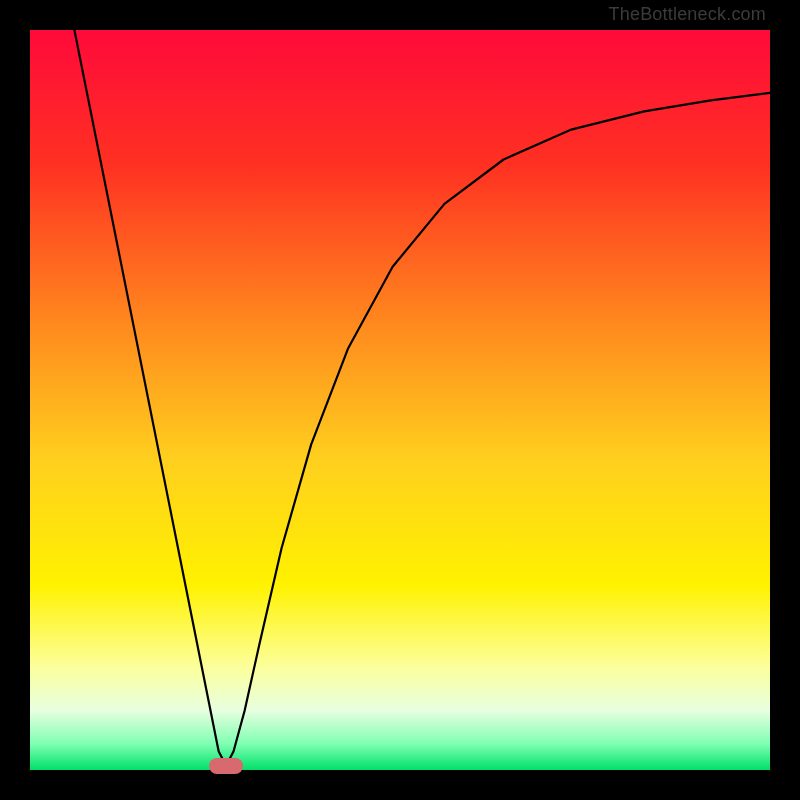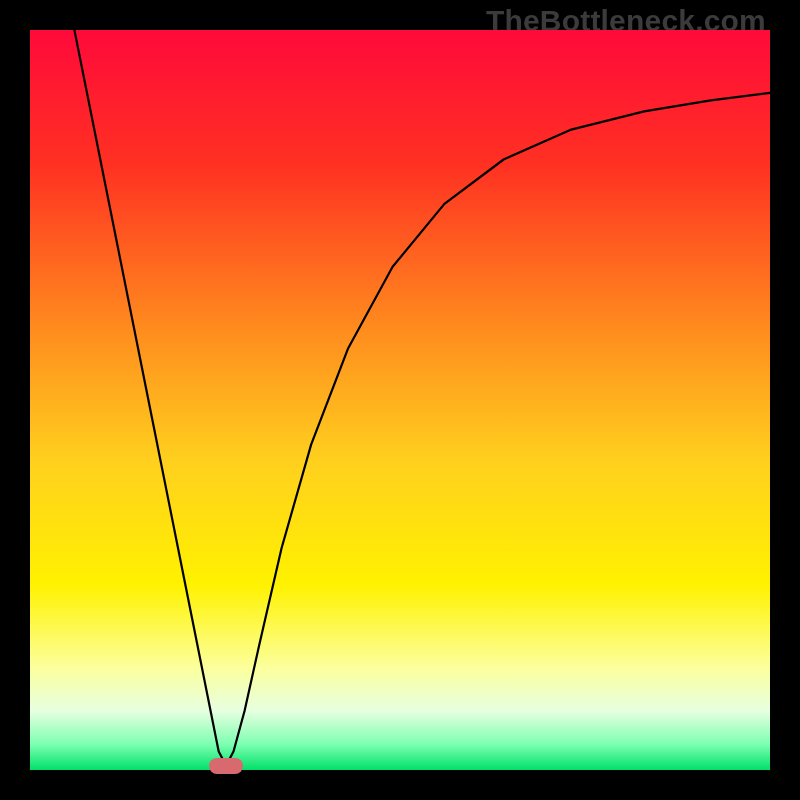--- a/index.html
+++ b/index.html
@@ -24,22 +24,22 @@
     left: 0;
     top: 0;
     width: 740px;
     height: 740px;
   }
   .watermark {
     position: absolute;
     top: 4px;
     right: 34px;
     color: #3b3b3b;
-    font-size: 30px;
-    font-weight: 700;
+    font-size: 18px;
+    font-weight: 400;
     letter-spacing: 0.2px;
     user-select: none;
   }
   .marker {
     position: absolute;
     width: 34px;
     height: 16px;
     border-radius: 8px;
     background: #d86a6f;
     transform: translate(-50%, -50%);

